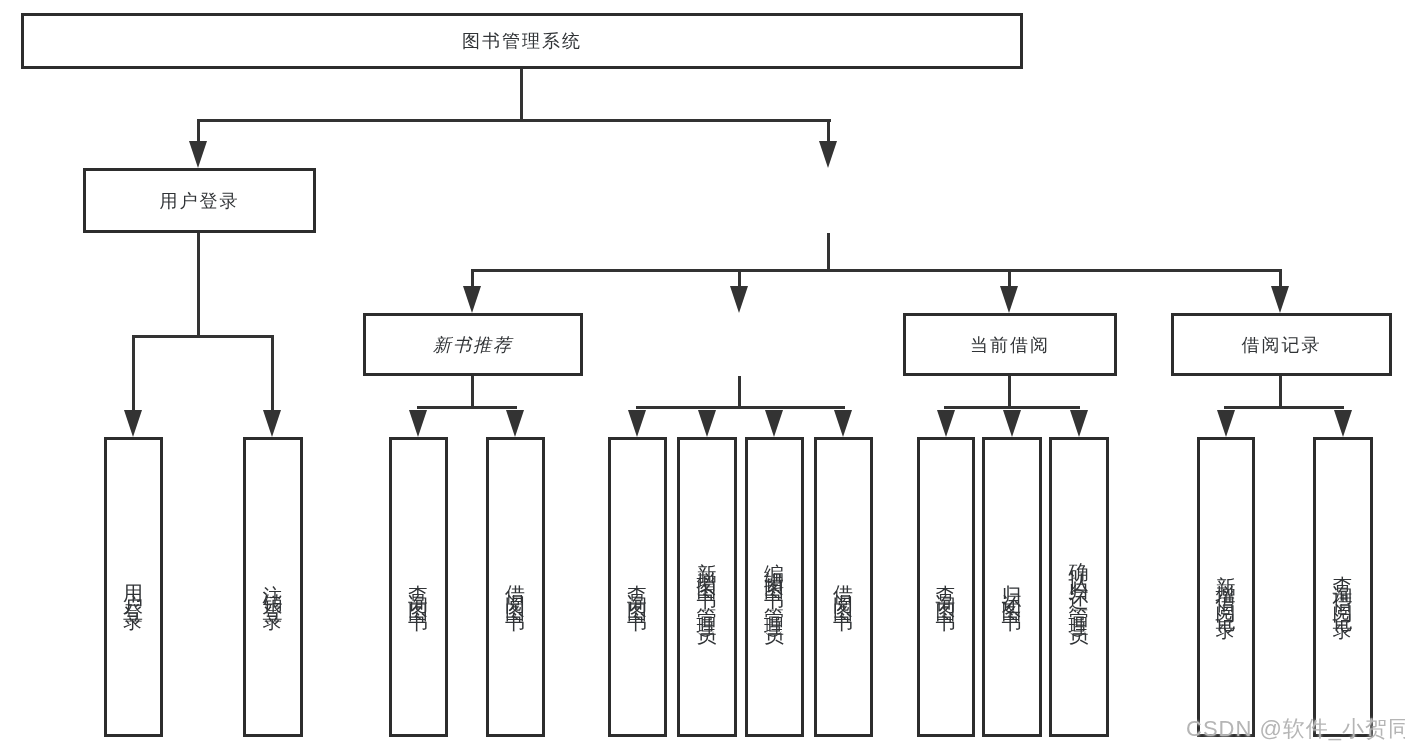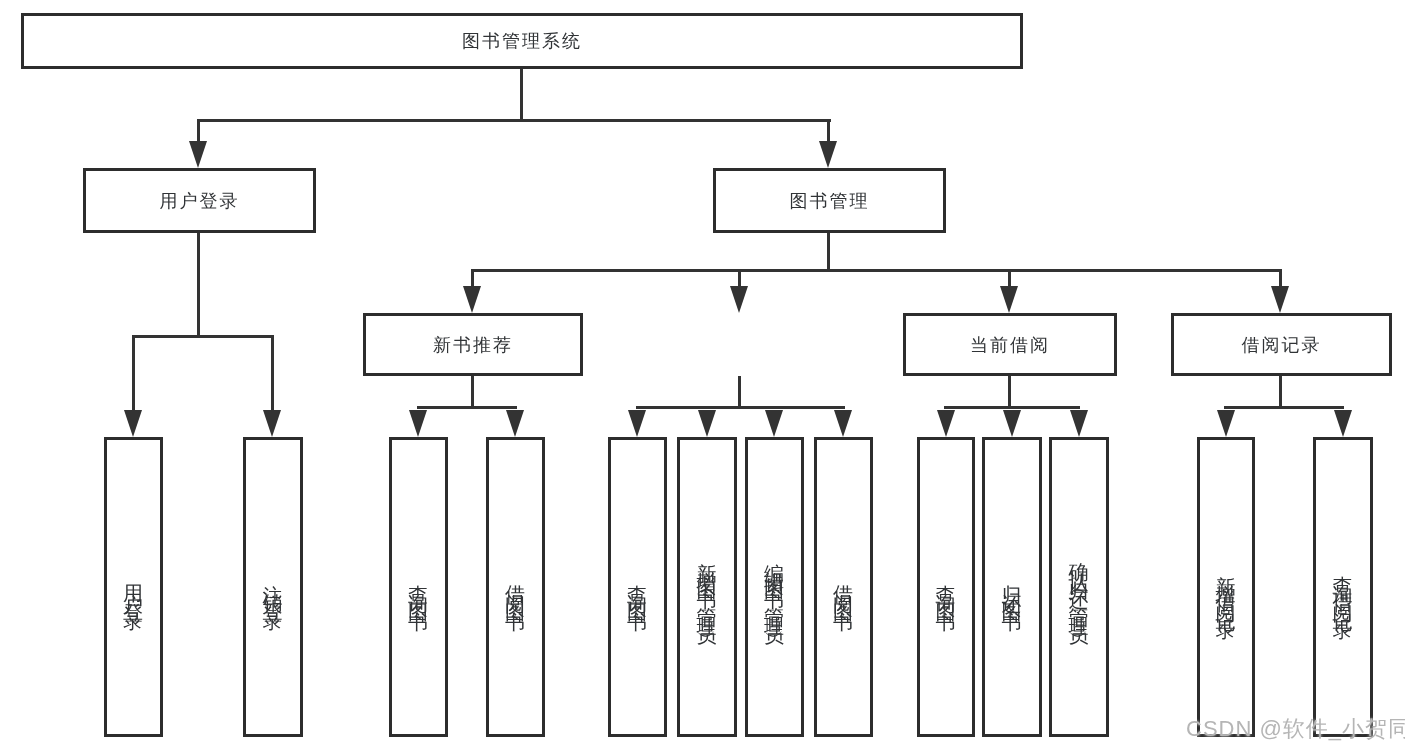--- a/index.html
+++ b/index.html
@@ -38,25 +38,22 @@
 
 <div id="stage">
 
   <div class="box" style="left:21px;top:13px;width:1002px;height:56px;">
     <span>图书管理系统</span>
   </div>
 
   <div class="box" style="left:83px;top:168px;width:233px;height:65px;">
     <span>用户登录</span>
   </div>
-  <div class="box" style="left:713px;top:168px;width:233px;height:65px;">
-    <span>图书管理</span>
-  </div>
 
-  <div class="box" style="left:363px;top:313px;width:220px;height:63px;">
+  <div class="box" style="left:363px;top:313px;width:220px;height:63px;font-style:italic;">
     <span>新书推荐</span>
   </div>
   <div class="box" style="left:903px;top:313px;width:214px;height:63px;">
     <span>当前借阅</span>
   </div>
   <div class="box" style="left:1171px;top:313px;width:221px;height:63px;font-family:Liberation Serif, serif;">
     <span>借阅记录</span>
   </div>
 
   <div class="vbox" style="left:104px;width:59px;">

